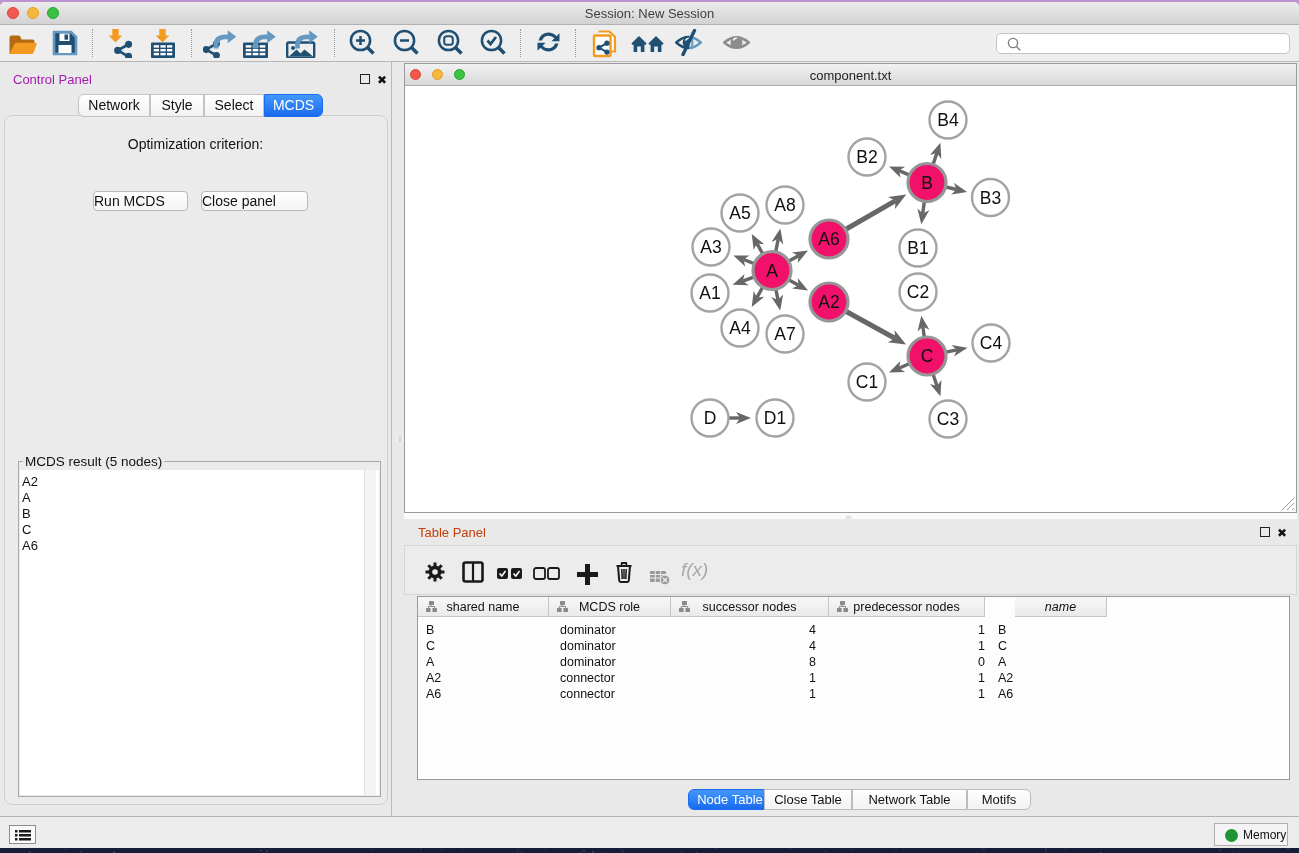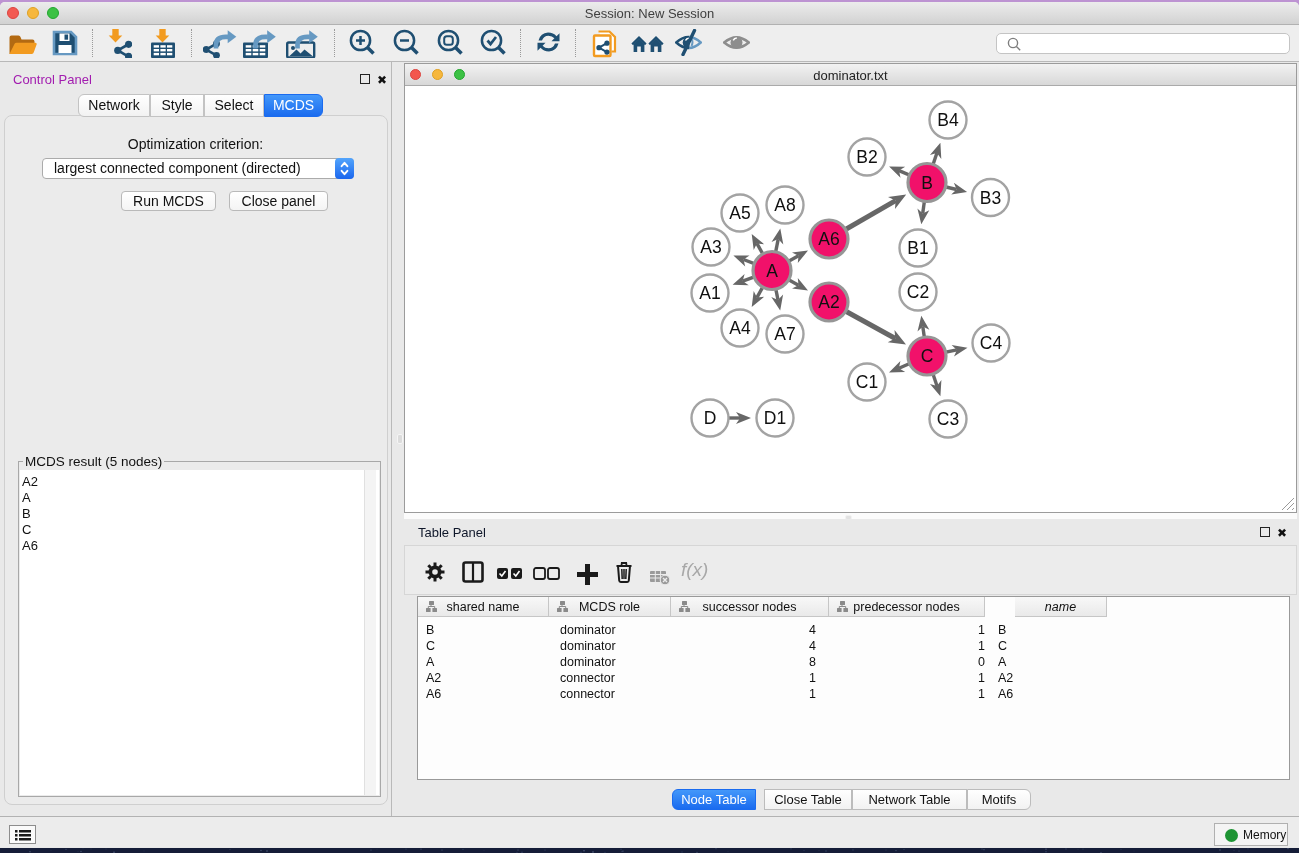--- a/index.html
+++ b/index.html
@@ -24,38 +24,38 @@
 
 #cp { position:absolute; left:0; top:0; width:392px; height:754px; background:#e9e9e9; border-right:1px solid #b9b9b9; }
 #cp .ptitle { position:absolute; left:13px; top:10px; font-size:13px; color:#a21caf; }
 .wicons { position:absolute; font-size:12px; color:#111; }
 #cptabs { position:absolute; top:32px; left:78px; height:23px; }
 .cptab { position:absolute; top:0; height:23px; background:linear-gradient(#ffffff,#f2f2f2); border:1px solid #c3c3c3; font-size:14px; color:#111; text-align:center; line-height:21px; }
 #cpbody { position:absolute; left:4px; top:53px; width:384px; height:690px; background:#ebebeb; border:1px solid #cfcfcf; border-radius:8px; }
 #optlabel { position:absolute; left:0; top:74px; width:100%; text-align:center; font-size:14px; color:#111; }
 #dd { position:absolute; left:42px; top:96px; width:312px; height:21px; background:#fff; border:1px solid #ababab; border-radius:4px; font-size:14px; color:#111; line-height:19px; padding-left:11px; }
 #dd .step { position:absolute; right:-1px; top:-1px; width:19px; height:21px; border-radius:4px; background:linear-gradient(#53a5fc,#1a66ee); }
-.btn { position:absolute; height:20px; background:linear-gradient(#ffffff,#f4f4f4); border:1px solid #b9b9b9; border-radius:4px; font-size:14px; color:#111; text-align:center; line-height:18px;margin-left:28px; }
+.btn { position:absolute; height:20px; background:linear-gradient(#ffffff,#f4f4f4); border:1px solid #b9b9b9; border-radius:4px; font-size:14px; color:#111; text-align:left; line-height:18px; }
 #fieldset { position:absolute; left:18px; top:399px; width:363px; height:336px; border:1px solid #a8a8a8; }
 #fieldset .legend { position:absolute; left:4px; top:-8px; background:#ebebeb; padding:0 2px; font-size:13.5px; color:#111; }
 #fslist { position:absolute; left:1px; top:8px; width:359px; height:325px; background:#fff; font-size:13px; color:#111; }
 #fslist .sb { position:absolute; right:3px; top:0px; width:12px; height:100%; background:#f4f4f4; border-left:1px solid #e0e0e0; }
 #fslist div.it { padding-left:2px; height:16px; line-height:16px; }
 #fslist { padding-top:4px; }
 
 #netframe { position:absolute; left:404px; top:1px; width:893px; height:450px; background:#fff; border:1px solid #9b9b9b; }
 #nettitle { position:absolute; left:0; top:0; width:100%; height:22px; background:linear-gradient(#f2f2f2,#d8d8d8); border-bottom:1px solid #aaa; }
 #nettitle .title { position:absolute; top:4px; width:100%; text-align:center; font-size:13px; color:#222; }
 #nettitle .t1 { left:5px; top:5px; width:11px; height:11px; background:#f3574e; border:1px solid #dc4440; }
 #nettitle .t2 { left:27px; top:5px; width:11px; height:11px; background:#f6b73d; border:1px solid #dfa023; }
 #nettitle .t3 { left:49px; top:5px; width:11px; height:11px; background:#3cc144; border:1px solid #23a630; }
 #netcanvas { position:absolute; left:0; top:23px; width:891px; height:425px; background:#fff; }
 
 #tp { position:absolute; left:393px; top:457px; width:906px; height:297px; background:#e9e9e9; }
-#tp .ptitle { position:absolute; left:25px; top:6px; font-size:13px; color:#0f172a; }
+#tp .ptitle { position:absolute; left:25px; top:6px; font-size:13px; color:#c2410c; }
 #tptoolbar { position:absolute; left:11px; top:26px; width:893px; height:50px; background:#ececec; border:1px solid #d6d6d6; }
 #tbl { position:absolute; left:24px; top:77px; width:873px; height:184px; background:#fdfdfd; border:1px solid #999; }
 .th { position:absolute; top:0; height:20px; background:linear-gradient(#f8f8f8,#e9e9e9); border-right:1px solid #c6c6c6; border-bottom:1px solid #c6c6c6; font-size:12.5px; color:#111; text-align:center; line-height:20px; }
 .td { position:absolute; font-size:12.5px; color:#111; height:16px; line-height:16px; }
 #tptabs { position:absolute; top:270px; left:279px; height:21px; }
 .tptab { position:absolute; top:0; height:21px; background:linear-gradient(#ffffff,#f2f2f2); border:1px solid #bcbcbc; font-size:13px; color:#111; text-align:center; line-height:20px; }
 
 #statusbar { position:absolute; left:0; top:814px; width:1299px; height:31px; background:#ececec; border-top:1px solid #b2b2b2; }
 #listbtn { position:absolute; left:9px; top:8px; width:27px; height:19px; background:#fafafa; border:1px solid #8d8d8d; }
 #membtn { position:absolute; left:1214px; top:6px; width:74px; height:23px; background:#f4f4f4; border:1px solid #b0b0b0; font-size:12px; color:#111; }
@@ -247,48 +247,40 @@
       <div style="position:absolute; left:360px; top:12px; width:10px; height:10px; border:1.5px solid #222;"></div>
       <div class="wicons" style="left:377px; top:11px;">✖</div>
       <div id="cpbody"></div>
       <div id="cptabs">
         <div class="cptab" style="left:0; width:72px; border-radius:6px 0 0 6px;">Network</div>
         <div class="cptab" style="left:72px; width:54px;">Style</div>
         <div class="cptab" style="left:126px; width:60px;">Select</div>
         <div class="cptab" style="left:186px; width:59px; border-radius:0 6px 6px 0; background:linear-gradient(#4398fa,#1a6bef); border-color:#1a6bef; color:#fff;">MCDS</div>
       </div>
       <div id="optlabel">Optimization criterion:</div>
-      <div id="dd">largest connected component (directed)
-        <div class="step">
-          <svg width="19" height="21" style="position:absolute;left:0;top:0;">
-            <path d="M6.6 8.2 L9.5 4.8 L12.4 8.2" stroke="#fff" stroke-width="1.9" fill="none" stroke-linecap="round" stroke-linejoin="round"></path>
-            <path d="M6.6 12.8 L9.5 16.2 L12.4 12.8" stroke="#fff" stroke-width="1.9" fill="none" stroke-linecap="round" stroke-linejoin="round"></path>
-          </svg>
-        </div>
-      </div>
       <div class="btn" style="left:93px; top:129px; width:95px;">Run MCDS</div>
-      <div class="btn" style="left:201px; top:129px; width:99px;">Close panel</div>
+      <div class="btn" style="left:201px; top:129px; width:107px;">Close panel</div>
       <div id="fieldset">
         <div class="legend">MCDS result (5 nodes)</div>
         <div id="fslist">
           <div class="sb"></div>
           <div class="it">A2</div>
               <div class="it">A</div>
               <div class="it">B</div>
               <div class="it">C</div>
               <div class="it">A6</div>
         </div>
       </div>
     </div>
     <div id="netframe">
       <div id="nettitle">
         <div class="tl t1"></div>
             <div class="tl t2"></div>
             <div class="tl t3"></div>
-        <div class="title">dominator.txt</div>
+        <div class="title">component.txt</div>
       </div>
       <div id="netcanvas">
         <svg width="891" height="425" viewBox="0 23 891 425">
 <g transform="translate(1,23)">
                 <line x1="366.0" y1="183.5" x2="350.9" y2="156.4" stroke="#676767" stroke-width="3.4"></line>
 <polygon points="345.7,147.0 358.2,157.2 350.9,156.4 347.7,163.0" fill="#676767"></polygon>
 <line x1="366.0" y1="183.5" x2="372.2" y2="152.1" stroke="#676767" stroke-width="3.4"></line>
 <polygon points="374.3,141.5 377.3,157.4 372.2,152.1 365.5,155.1" fill="#676767"></polygon>
 <line x1="366.0" y1="183.5" x2="337.5" y2="172.5" stroke="#676767" stroke-width="3.4"></line>
 <polygon points="327.4,168.6 343.5,168.4 337.5,172.5 339.2,179.6" fill="#676767"></polygon>
@@ -495,21 +487,21 @@
 <div class="td" style="left:253px; top:73px; width:145px; text-align:right;">1</div>
 <div class="td" style="left:411px; top:73px; width:156px; text-align:right;">1</div>
 <div class="td" style="left:580px; top:73px;">A2</div>
 <div class="td" style="left:8px; top:89px;">A6</div>
 <div class="td" style="left:142px; top:89px;">connector</div>
 <div class="td" style="left:253px; top:89px; width:145px; text-align:right;">1</div>
 <div class="td" style="left:411px; top:89px; width:156px; text-align:right;">1</div>
 <div class="td" style="left:580px; top:89px;">A6</div>
       </div>
       <div id="tptabs">
-        <div class="tptab" style="left:0; width:84px; border-radius:6px 0 0 6px; background:linear-gradient(#4398fa,#1a6bef); border-color:#1a6bef; color:#fff;">Node Table</div>
+        <div class="tptab" style="left:16px; width:84px; border-radius:6px 0 0 6px; background:linear-gradient(#4398fa,#1a6bef); border-color:#1a6bef; color:#fff;">Node Table</div>
         <div class="tptab" style="left:92px; width:88px;">Close Table</div>
         <div class="tptab" style="left:180px; width:115px;">Network Table</div>
         <div class="tptab" style="left:295px; width:64px; border-radius:0 6px 6px 0;">Motifs</div>
       </div>
     </div>
   </div>
   <div id="statusbar">
     <div id="listbtn">
       <svg width="25" height="17">
             <g fill="#1a1a1a">

